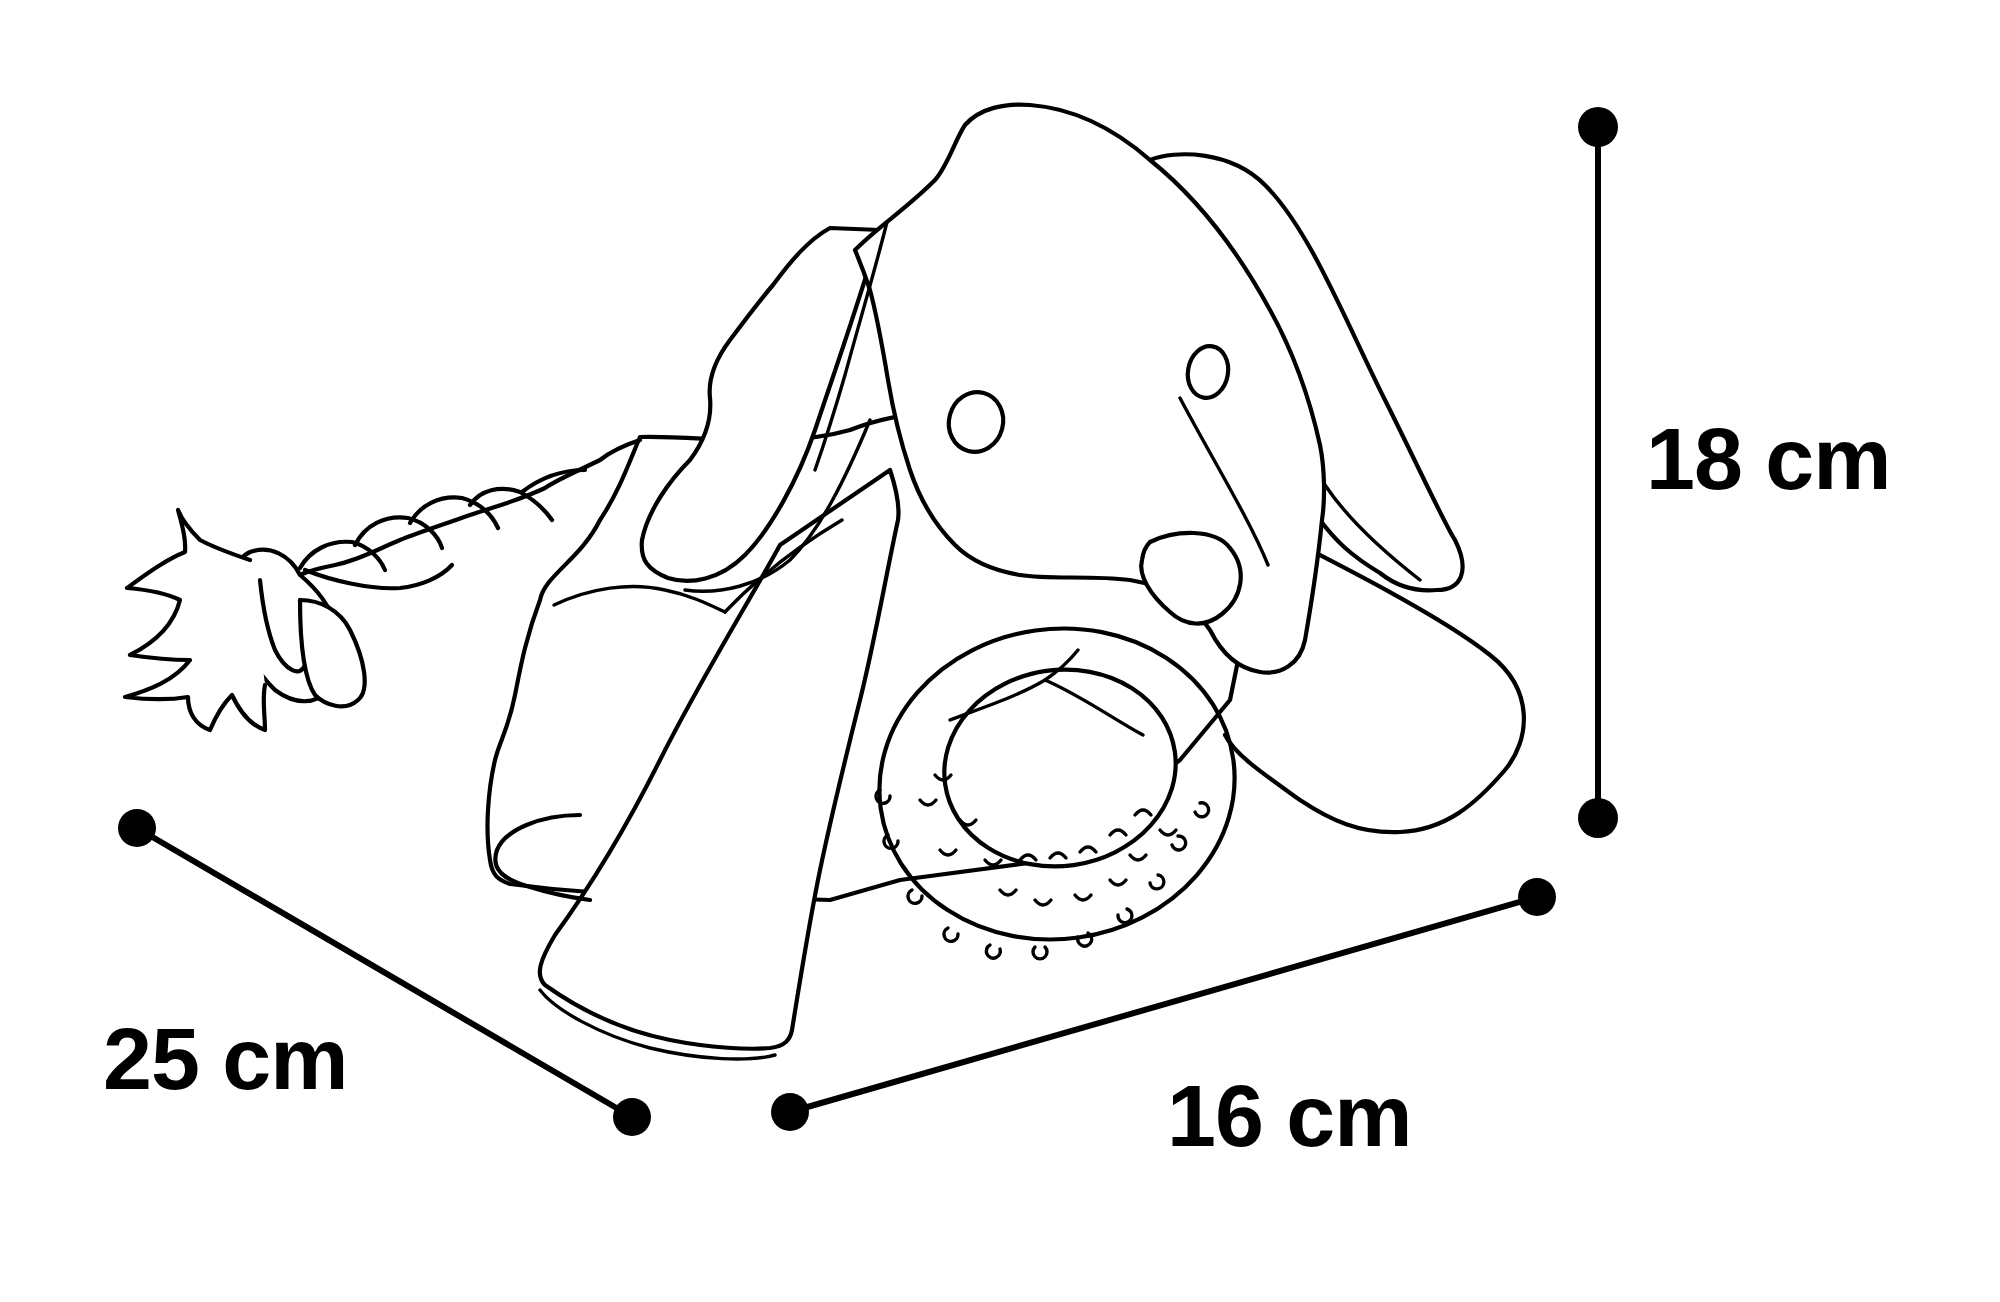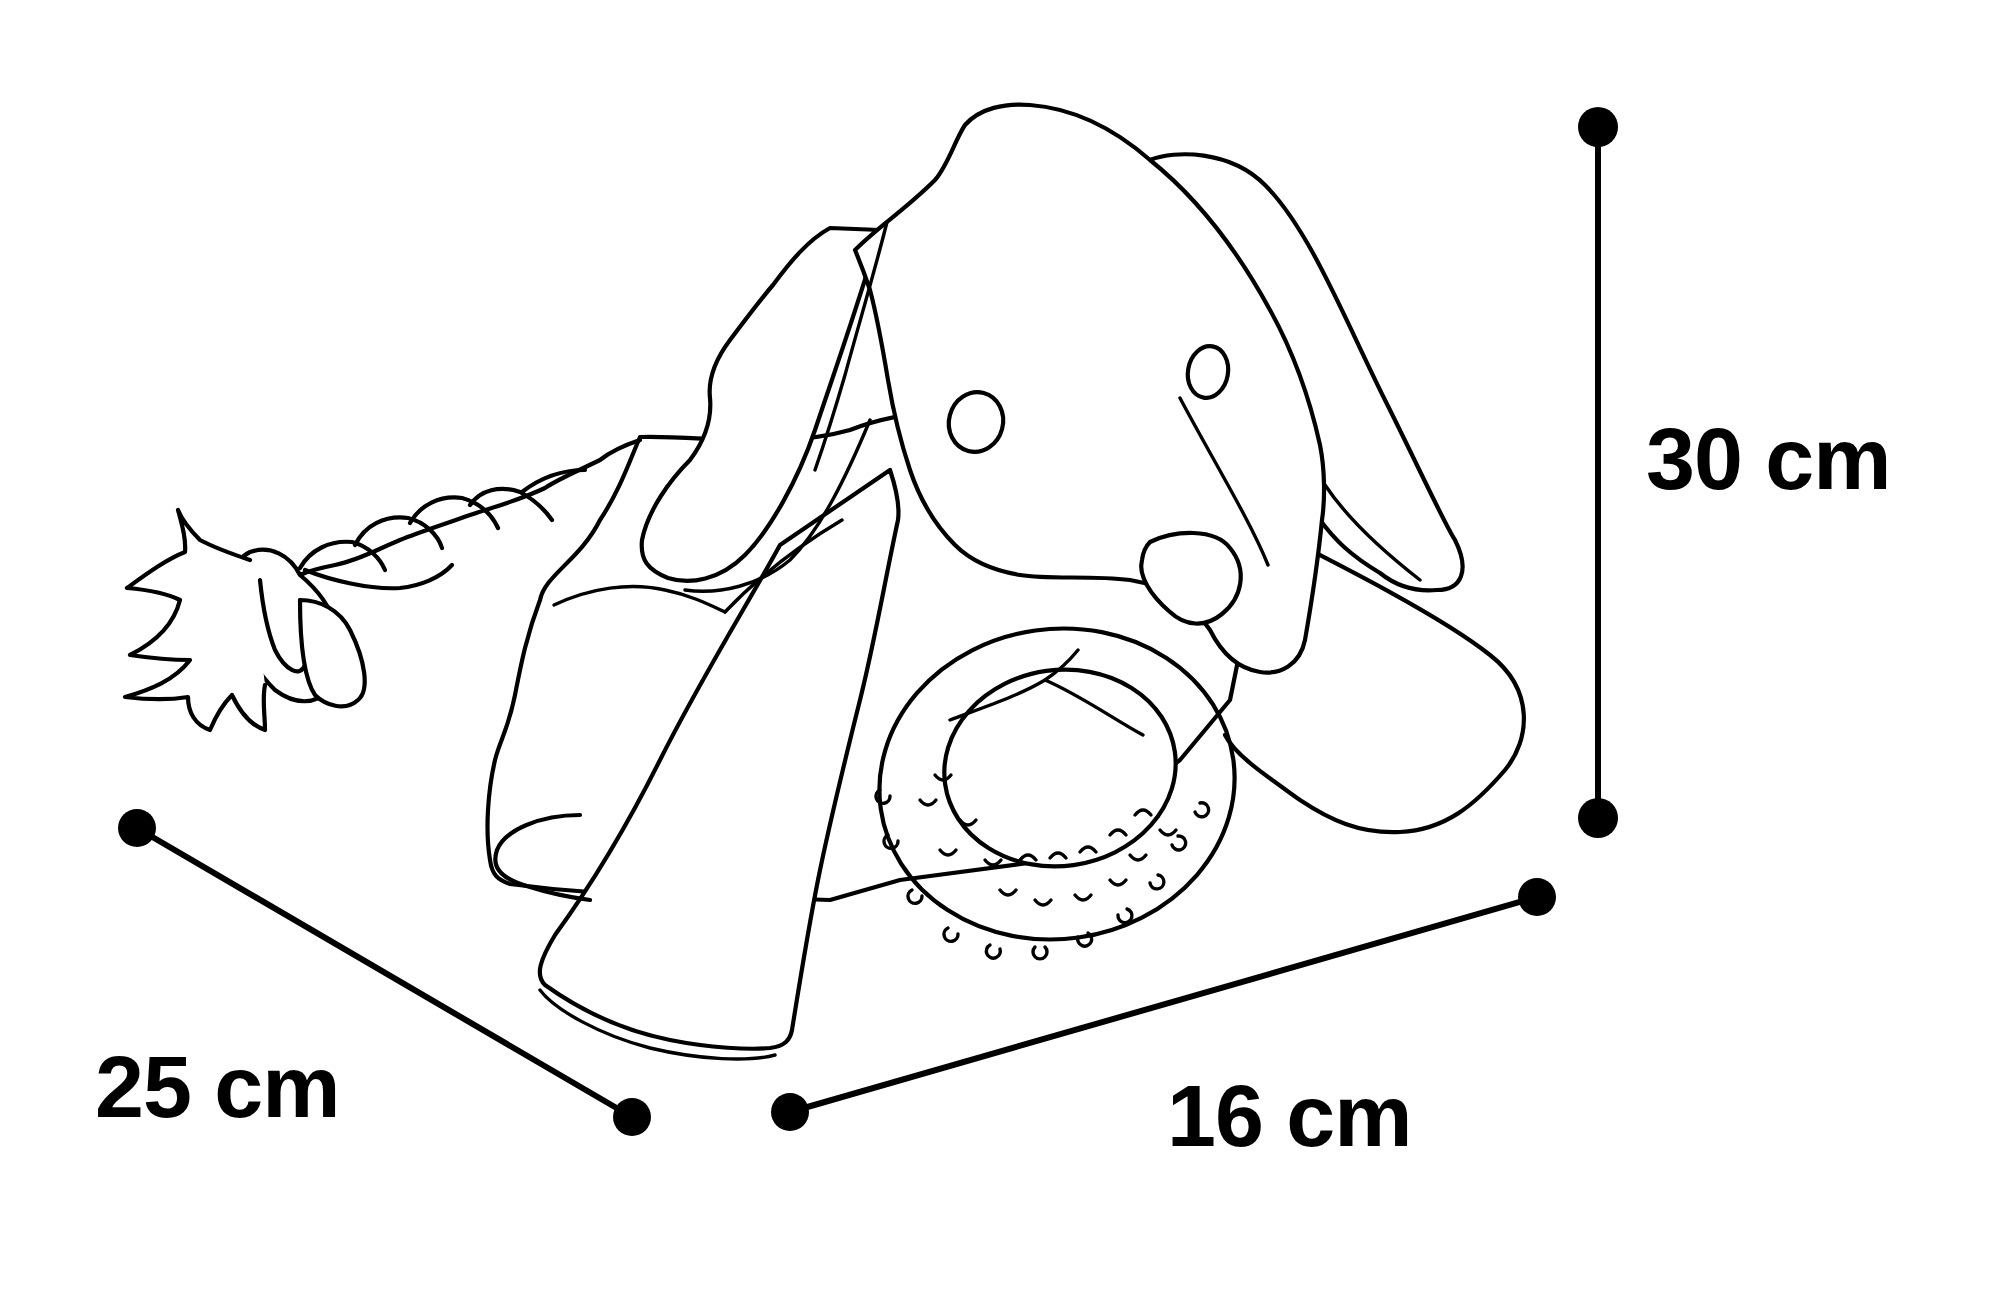--- a/index.html
+++ b/index.html
@@ -243,17 +243,17 @@
     <circle class="dim-dot" cx="632" cy="1117" r="19"></circle>
   </g>
 
   <g>
     <line class="dim-line" x1="790" y1="1112" x2="1537" y2="897"></line>
     <circle class="dim-dot" cx="790" cy="1112" r="19"></circle>
     <circle class="dim-dot" cx="1537" cy="897" r="19"></circle>
   </g>
 </svg>
 
-<div class="dim-label" style="left:1646px; top:415px;">30 cm</div>
-
-<div class="dim-label" style="left:95px; top:1015px;margin-top:28px;">25 cm</div>
+<div class="dim-label" style="left:1646px; top:415px;">18 cm</div>
+
+<div class="dim-label" style="left:103px; top:1015px;">25 cm</div>
 
 <div class="dim-label" style="left:1167px; top:1072px;">16 cm</div>
 
 </body></html>

